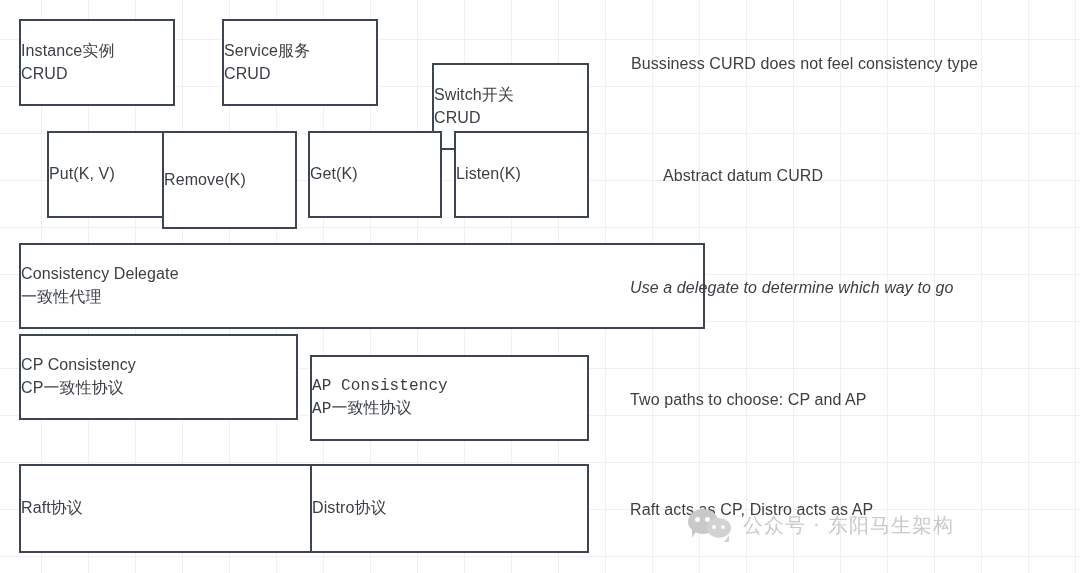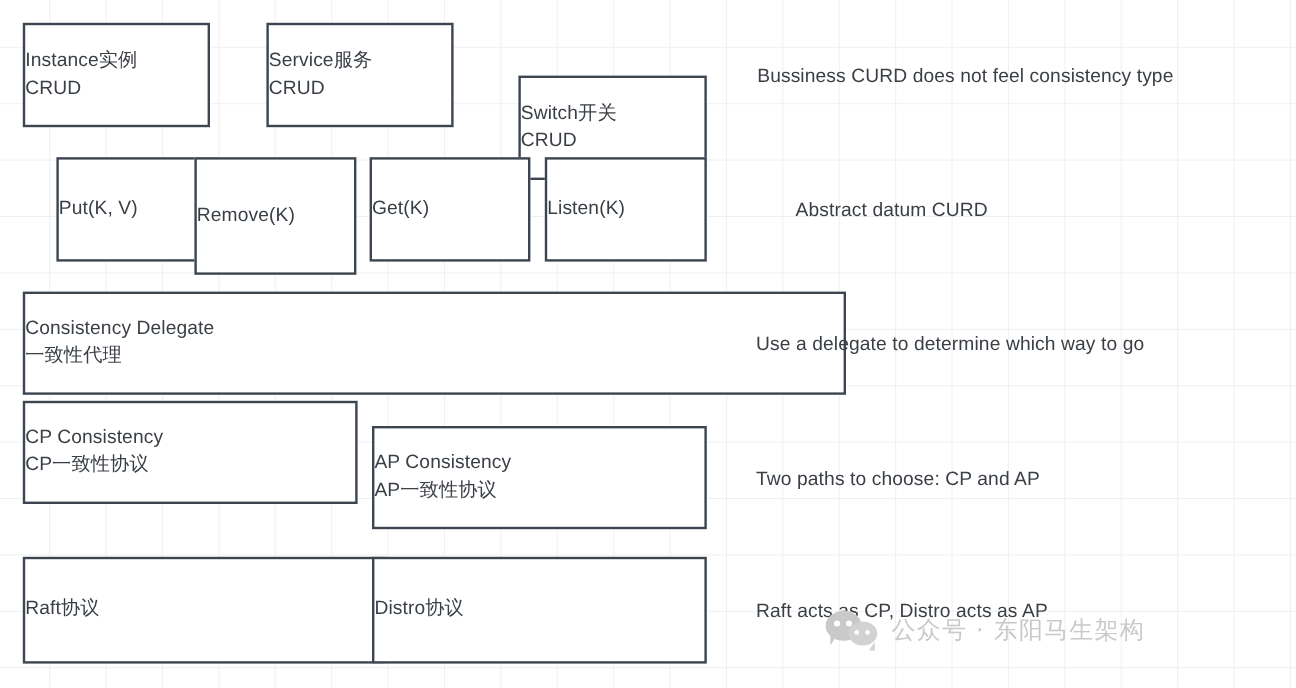--- a/index.html
+++ b/index.html
@@ -132,27 +132,27 @@
   </div>
   <div class="node" style="left:454px; top:131px; width:135px; height:87px;">
     <span class="ln">Listen(K)</span>
   </div>
   <div class="annotation" style="left:637px; top:166px;margin-left:26px;">Abstract datum CURD</div>
 
   <div class="node" style="left:19px; top:243px; width:686px; height:86px;">
     <span class="ln">Consistency Delegate</span>
     <span class="ln">一致性代理</span>
   </div>
-  <div class="annotation" style="left:630px; top:278px;">Use a delegate to determine which way to go</div>
+  <div class="annotation" style="left:630px; top:278px;font-style:italic;">Use a delegate to determine which way to go</div>
 
   <div class="node" style="left:19px; top:334px; width:279px; height:86px;">
     <span class="ln">CP Consistency</span>
     <span class="ln">CP一致性协议</span>
   </div>
-  <div class="node" style="left:310px; top:355px; width:279px; height:86px;">
+  <div class="node" style="left:310px; top:355px; width:279px; height:86px;font-family:Liberation Mono, monospace;">
     <span class="ln">AP Consistency</span>
     <span class="ln">AP一致性协议</span>
   </div>
   <div class="annotation" style="left:630px; top:390px;">Two paths to choose: CP and AP</div>
 
   <div class="node" style="left:19px; top:464px; width:302px; height:89px;">
     <span class="ln">Raft协议</span>
   </div>
   <div class="node" style="left:310px; top:464px; width:279px; height:89px;">
     <span class="ln">Distro协议</span>

